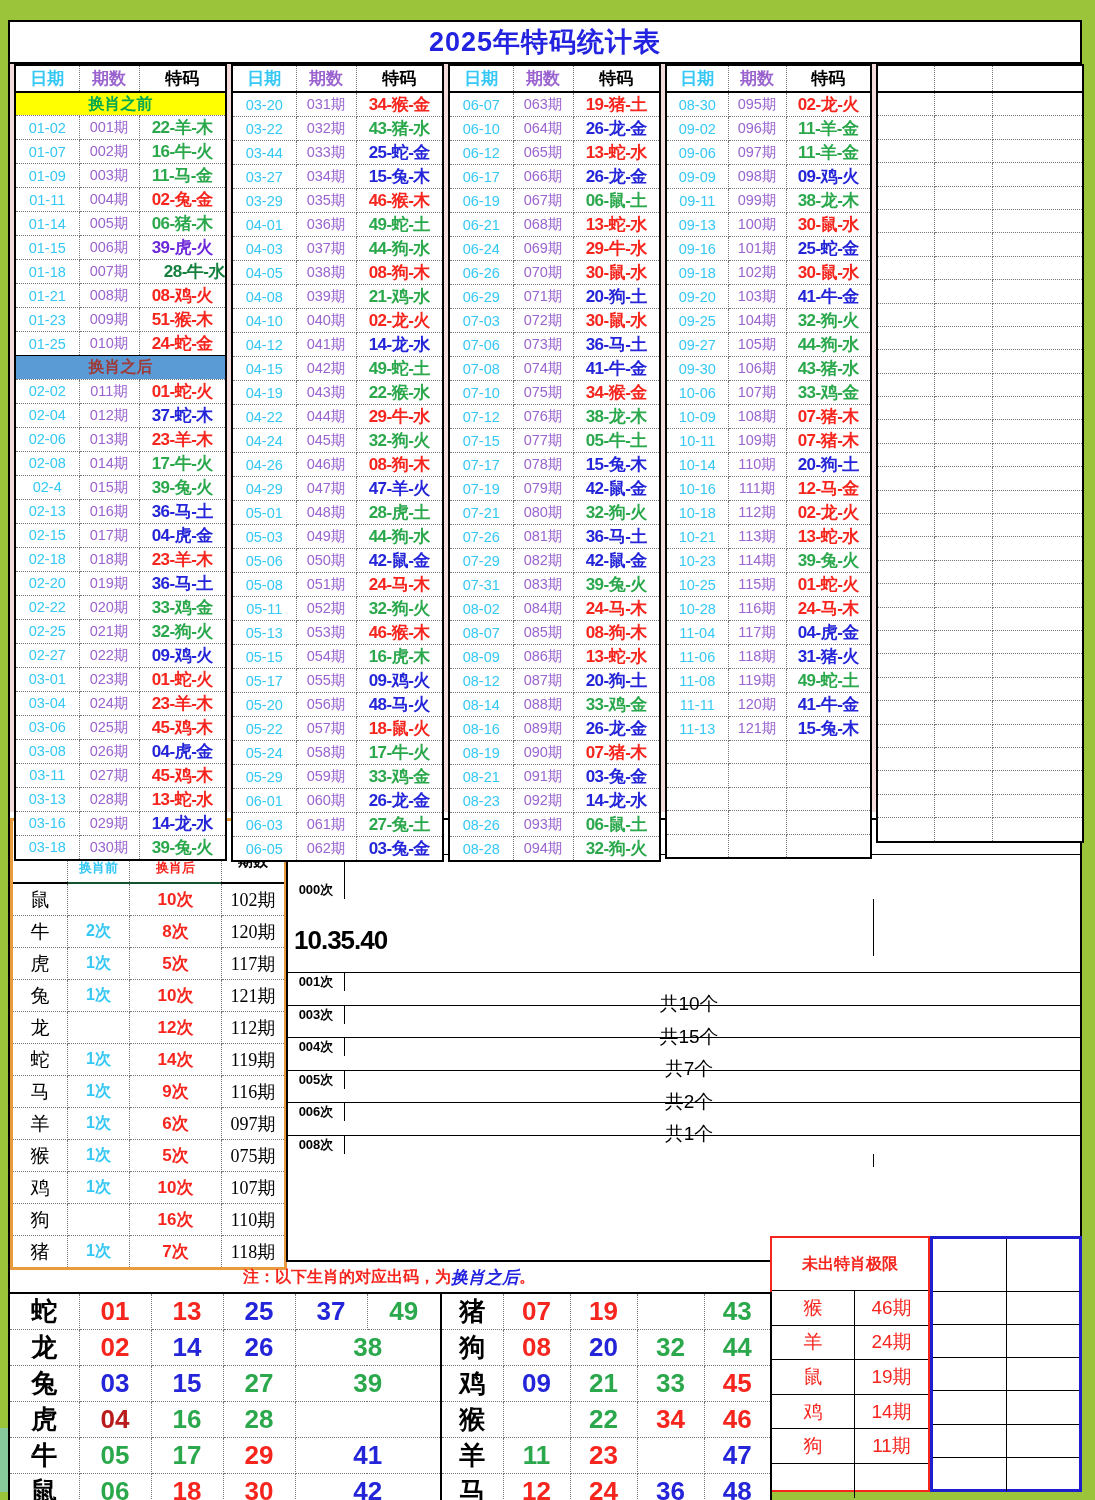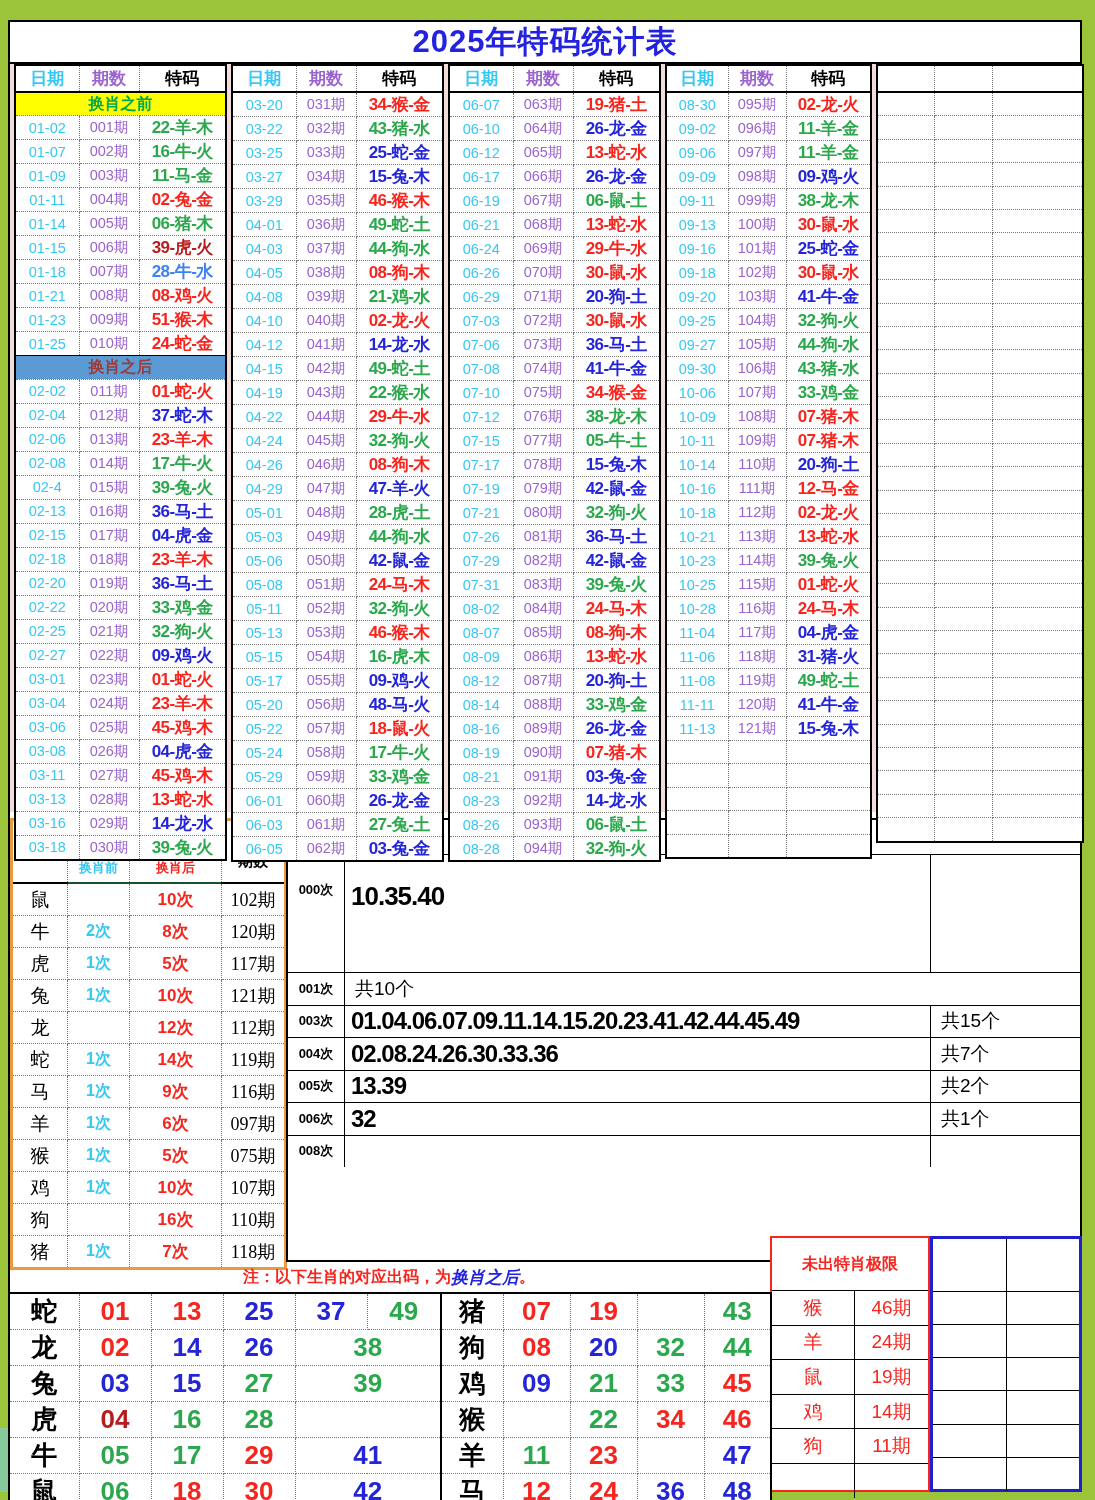--- a/index.html
+++ b/index.html
@@ -1,20 +1,20 @@
 <!DOCTYPE html>
 <html><head>
 <meta charset="utf-8">
 <style>
   html,body{margin:0;padding:0;}
   body{font-family:"Liberation Sans", sans-serif; background:#fff;}
   #stage{position:relative; width:1095px; height:1500px; background:#9CC43B; overflow:hidden;}
   #backdrop{position:absolute; left:8px; top:20px; width:1074px; height:1472px; background:#fff; border:2px solid #000; box-sizing:border-box;}
   #title-row{position:absolute; left:8px; top:20px; width:1074px; height:44px; border:2px solid #000; box-sizing:border-box; display:flex; align-items:center; justify-content:center;}
-  #title-row span{color:#2222E0; font-size:31px; font-weight:bold; letter-spacing:1px;}
+  #title-row span{color:#2222E0; font-size:27px; font-weight:bold; letter-spacing:1px;}
   #main-area{position:absolute; left:10px; top:64px; width:1070px; height:748px; background:#F2DCDB;}
 
   table.grp{position:absolute; top:64px; height:748px; border-collapse:collapse; table-layout:fixed; background:#fff; border:2px solid #000;}
   table.grp th{border-bottom:2px solid #000; border-right:1px dotted #777; font-size:17px; font-weight:bold; height:25px; padding:0;}
   table.grp th:last-child, table.grp td:last-child{border-right:none;}
   table.grp td{border-right:1px dotted #777; border-bottom:1px dotted #777; height:22.4px; padding:0; text-align:center; vertical-align:middle; overflow:hidden; white-space:nowrap;}
   th.hdr-date{color:#35C8F5;} th.hdr-period{color:#9A63CF;} th.hdr-special{color:#000;}
   td.c-date{color:#35C8F5; font-size:14.5px;}
   td.c-period{color:#9A63CF; font-size:14.5px;}
   td.c-special{font-size:17px; font-weight:bold; letter-spacing:-0.5px;}
@@ -33,21 +33,21 @@
   #stats th.h-recent{font-size:15px; white-space:pre-line; border-bottom:2px solid #000; border-right:none; line-height:1.25;}
   #stats tbody td{border-right:1px dotted #777; border-bottom:1px dotted #777; height:31px;}
   #stats tbody td:last-child{border-right:none;}
   td.s-zodiac{font-size:19px;}
   td.s-before{color:#35C8F5; font-weight:bold; font-size:16px;}
   td.s-after{color:#F6251E; font-weight:bold; font-size:17px;}
   td.s-recent{font-size:18px; font-family:"Liberation Serif", serif;}
 
   #freq{position:absolute; left:286px; top:818px; width:796px; height:444px; border:2px solid #000; box-sizing:border-box; background:#fff;}
   .freq-filler{height:34px;}
-  .freq-row{display:flex; border-top:1px solid #000; align-items:center; box-sizing:border-box;}
+  .freq-row{display:flex; border-top:1px solid #000; align-items:center; box-sizing:border-box;flex-direction:column;}
   .freq-row.tall{height:118px; align-items:flex-start;}
   .freq-row.tall > div{padding-top:26px;}
   .freq-label{width:56px; border-right:1px solid #000; align-self:stretch; font-size:13px; font-weight:bold; display:flex; align-items:center; justify-content:center;}
   .freq-row.tall .freq-label{align-items:flex-start;}
   .freq-nums{width:586px; border-right:1px solid #000; align-self:stretch; font-size:24px; font-weight:bold; letter-spacing:-1px; padding-left:6px; box-sizing:border-box; display:flex; align-items:center; white-space:nowrap; overflow:hidden;}
   .freq-row.tall .freq-nums{align-items:flex-start; font-size:26px;}
   .freq-cnt{flex:1; font-size:19px; padding-left:10px; display:flex; align-items:center; white-space:nowrap;}
   .freq-row.tall .freq-cnt{align-items:flex-start;}
   .freq-row:not(.tall){height:32.5px;}
   .freq-row:not(.tall) .freq-label,.freq-row:not(.tall) .freq-nums{height:100%;}
@@ -338,26 +338,26 @@
           <td class="c-special" style="color: rgb(246, 37, 30);">02-兔-金</td>
         </tr>
         <tr>
           <td class="c-date">01-14</td>
           <td class="c-period">005期</td>
           <td class="c-special" style="color: rgb(43, 168, 76);">06-猪-木</td>
         </tr>
         <tr>
           <td class="c-date">01-15</td>
           <td class="c-period">006期</td>
-          <td class="c-special" style="color: #b91c1c;">39-虎-火</td>
+          <td class="c-special" style="color: #6d28d9;">39-虎-火</td>
         </tr>
         <tr>
           <td class="c-date">01-18</td>
           <td class="c-period">007期</td>
-          <td class="c-special" style="color: #3b82f6;">28-牛-水</td>
+          <td class="c-special" style="color: #15803d; text-align: right;">28-牛-水</td>
         </tr>
         <tr>
           <td class="c-date">01-21</td>
           <td class="c-period">008期</td>
           <td class="c-special" style="color: rgb(246, 37, 30);">08-鸡-火</td>
         </tr>
         <tr>
           <td class="c-date">01-23</td>
           <td class="c-period">009期</td>
           <td class="c-special" style="color: rgb(246, 37, 30);">51-猴-木</td>
@@ -490,21 +490,21 @@
           <td class="c-date">03-20</td>
           <td class="c-period">031期</td>
           <td class="c-special" style="color: rgb(246, 37, 30);">34-猴-金</td>
         </tr>
         <tr>
           <td class="c-date">03-22</td>
           <td class="c-period">032期</td>
           <td class="c-special" style="color: rgb(43, 168, 76);">43-猪-水</td>
         </tr>
         <tr>
-          <td class="c-date">03-25</td>
+          <td class="c-date">03-44</td>
           <td class="c-period">033期</td>
           <td class="c-special" style="color: rgb(36, 37, 216);">25-蛇-金</td>
         </tr>
         <tr>
           <td class="c-date">03-27</td>
           <td class="c-period">034期</td>
           <td class="c-special" style="color: rgb(36, 37, 216);">15-兔-木</td>
         </tr>
         <tr>
           <td class="c-date">03-29</td>

